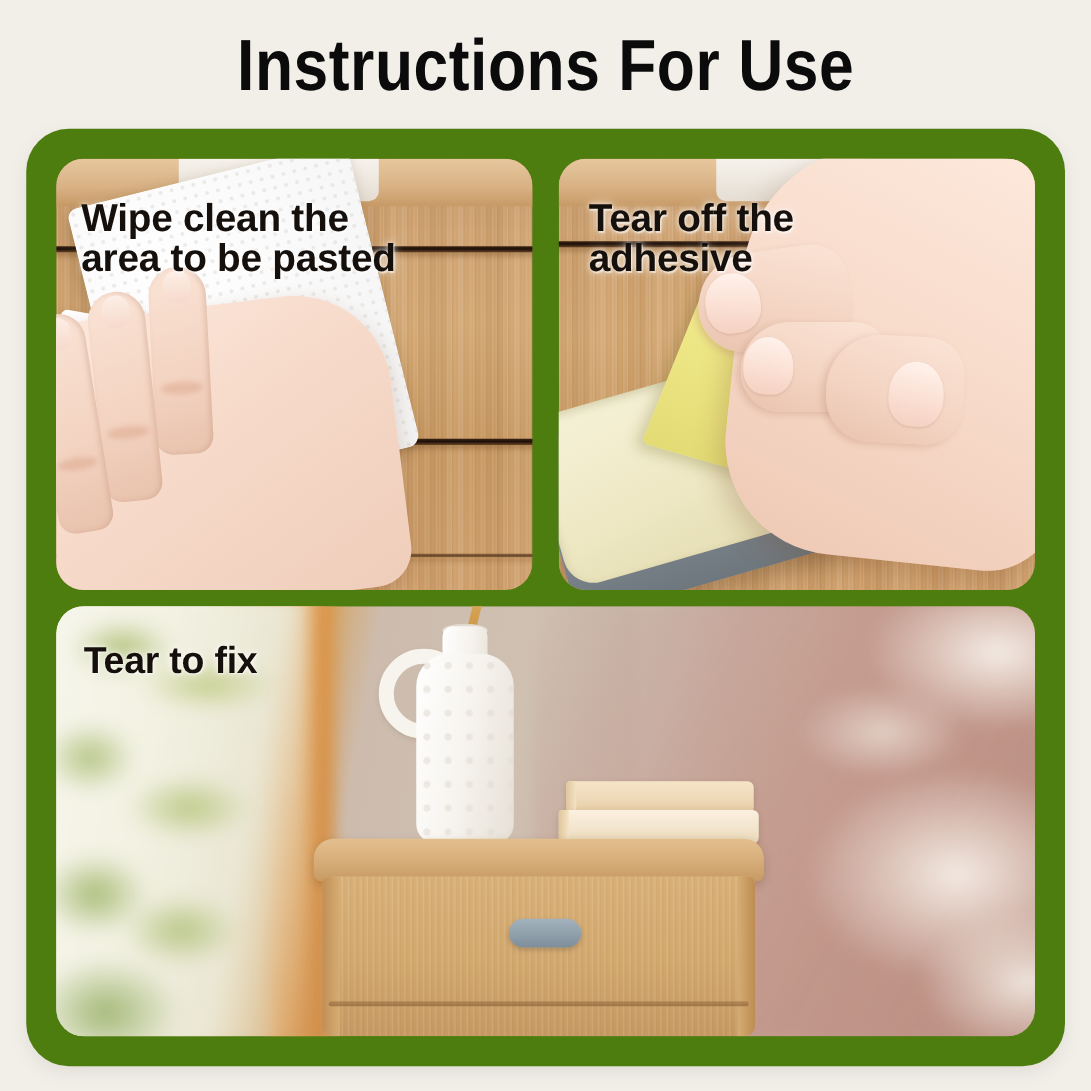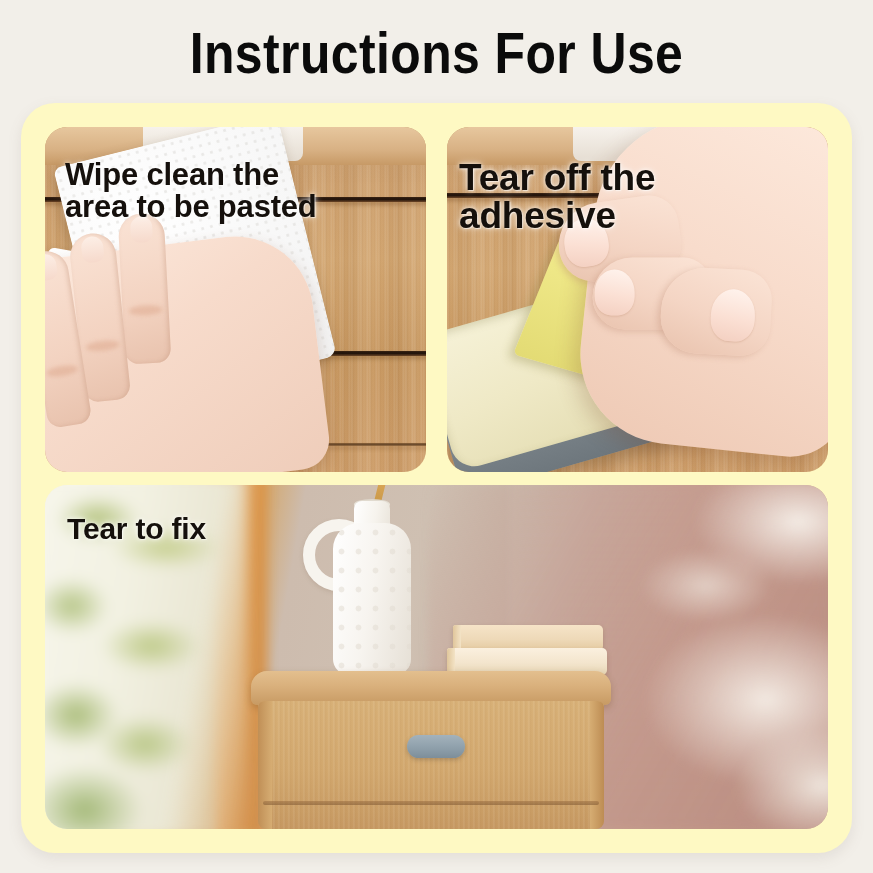--- a/index.html
+++ b/index.html
@@ -39,21 +39,21 @@
     white-space: nowrap;
   }
 
   
   .card {
     position: absolute;
     left: 21px;
     top: 103px;
     width: 831px;
     height: 750px;
-    background: #fef9c3;
+    background: #4d7c0f;
     border-radius: 34px;
     box-shadow: 0 5px 14px rgba(120,110,100,0.13);
   }
 
   .panels {
     position: absolute;
     left: 24px;
     top: 24px;
     width: 783px;
     height: 702px;
@@ -83,21 +83,21 @@
     color: #15100c;
     letter-spacing: -0.2px;
     line-height: 1.04;
     white-space: pre-line;
     text-shadow:
       0 0 4px rgba(255,255,255,0.75),
       0 0 9px rgba(255,255,255,0.6),
       1px 1px 0 rgba(255,255,255,0.45);
   }
   .cap-1 { left: 20px; top: 32px; font-size: 31px; }
-  .cap-2 { left: 12px; top: 32px; font-size: 37px; }
+  .cap-2 { left: 24px; top: 32px; font-size: 31px; }
   .cap-3 { left: 22px; top: 28px; font-size: 30px; }
 
   
   .wood {
     position: absolute;
     inset: 0;
     background:
       repeating-linear-gradient(90deg,
         rgba(255,255,255,0.00) 0px,
         rgba(255,255,255,0.13) 1px,

